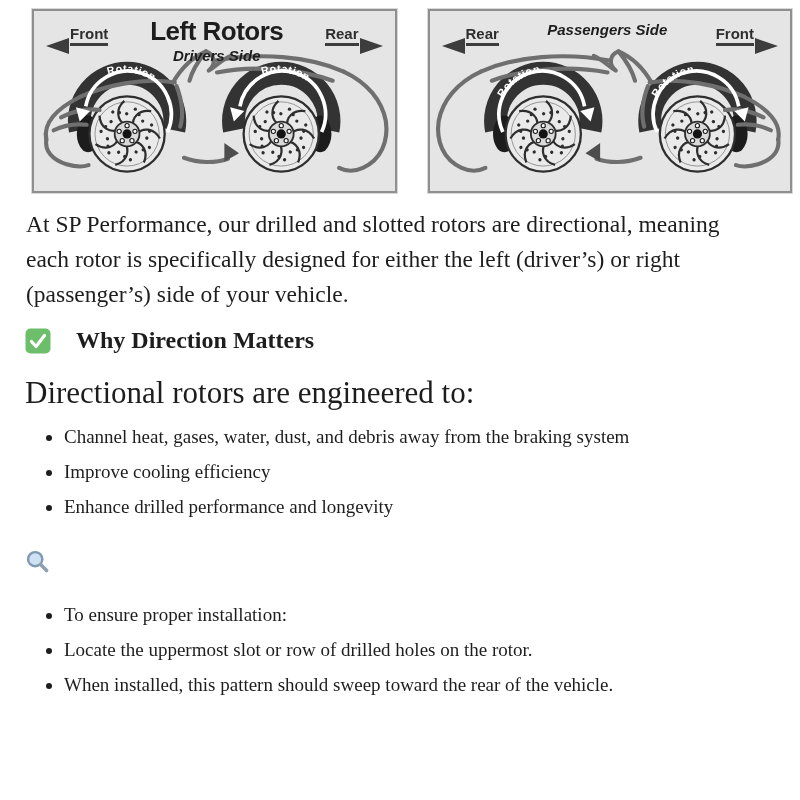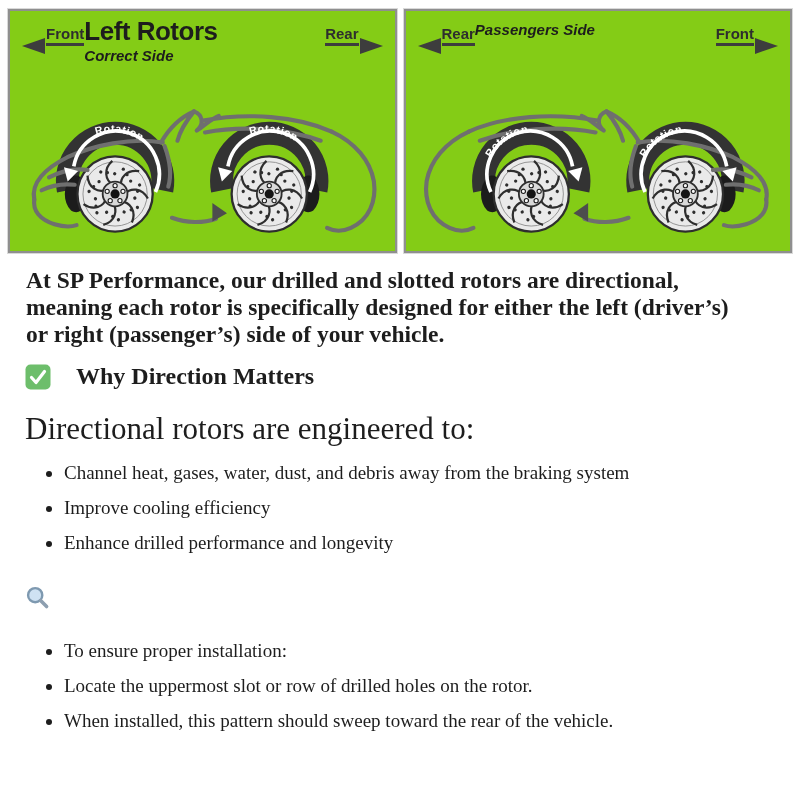--- a/index.html
+++ b/index.html
@@ -6,51 +6,51 @@
   html,body { margin:0; padding:0; }
   body {
     width:800px; height:800px; overflow:hidden;
     background:#ffffff; color:#1d1d1d;
     font-family:"Liberation Serif", serif;
   }
 
   
   .diagram { display:flex; gap:7px; padding:9px 8px 0; }
   .panel {
-    position:relative; flex:1; height:244px;
-    border:2px solid #8f8f8f; background:#84cc16;
-    box-shadow:0 0 0 1px #d9d9d9; overflow:hidden;
+    position:relative; flex:1; height:184px;
+    border:2px solid #8f8f8f; background:#e5e5e5;
+    box-shadow:0 0 0 1px #d9d9d9; overflow:hidden;margin-left:24px;
   }
   .panel-header {
     position:absolute; top:7px; left:12px; right:12px; z-index:3;
     display:flex; justify-content:space-between; align-items:flex-start;
     font-family:"Liberation Sans", sans-serif;
   }
-  .title-block { flex:1; }
+  .title-block { text-align:center; flex:1; }
   .p-title { font-size:26px; font-weight:700; line-height:1; letter-spacing:-0.5px; }
   .p-subtitle { font-size:15px; font-weight:700; font-style:italic; margin-top:3px; }
   .dir { display:flex; align-items:flex-end; margin-top:7px; font-weight:700; font-size:15px; color:#2e2e2e; }
   .dir .word { border-bottom:3px solid #3d3d3d; padding-bottom:1px; }
   .tri { width:0; height:0; border-top:8px solid transparent; border-bottom:8px solid transparent; }
   .tri-left  { border-right:23px solid #3d3d3d; margin-right:1px;  margin-bottom:-8px; }
   .tri-right { border-left:23px solid #3d3d3d;  margin-left:1px;   margin-bottom:-8px; }
 
   .car { position:absolute; left:0; right:0; bottom:2px; width:100%; height:156px; z-index:1; }
 
   .sketch   { stroke:#6f6f6f; stroke-width:4.5; fill:none; stroke-linecap:round; stroke-linejoin:round; }
   .arch     { stroke:#333333; stroke-width:25; fill:none; }
   .rot-arrow{ stroke:#ffffff; stroke-width:4; fill:none; }
   .rot-head { fill:#ffffff; }
   .rot-text { fill:#ffffff; font:700 11.5px "Liberation Sans", sans-serif; letter-spacing:0.6px; }
   .slot     { stroke:#2e2e2e; stroke-width:2.4; fill:none; }
   .dot      { fill:#2e2e2e; }
   .caliper  { fill:#1c1c1c; }
 
   
-  .intro { margin:14px 26px 0; font-size:23.5px; line-height:27px; max-width:714px;font-weight:bold; }
+  .intro { margin:14px 26px 0; font-size:23.5px; line-height:35px; max-width:714px; }
   .sec-head {
     display:flex; align-items:center; gap:25px;
     margin:15px 25px 0; font-size:24px; font-weight:700;
   }
   .sec-head.regular { font-weight:400; margin-top:25px; }
   .emoji-check {
     width:26px; height:26px; flex:0 0 26px;
   }
   .emoji-zoom { width:25px; height:25px; flex:0 0 25px; }
   .lead { margin:21px 25px 0; font-size:31px; line-height:35px; }
@@ -66,21 +66,21 @@
 <div class="diagram">
 
   <div class="panel">
     <div class="panel-header">
       <div class="dir">
         <span class="tri tri-left"></span>
         <span class="word">Front</span>
       </div>
       <div class="title-block">
         <div class="p-title">Left Rotors</div>
-        <div class="p-subtitle">Correct Side</div>
+        <div class="p-subtitle">Drivers Side</div>
       </div>
       <div class="dir">
         <span class="word">Rear</span>
         <span class="tri tri-right"></span>
       </div>
     </div>
 
     <svg class="car" viewBox="0 0 390 170" preserveAspectRatio="xMidYMax meet">
       <defs>
         <path id="slotL" class="slot" d="M -3 -36 C -13 -27 -11 -15 -2 -10"></path>

